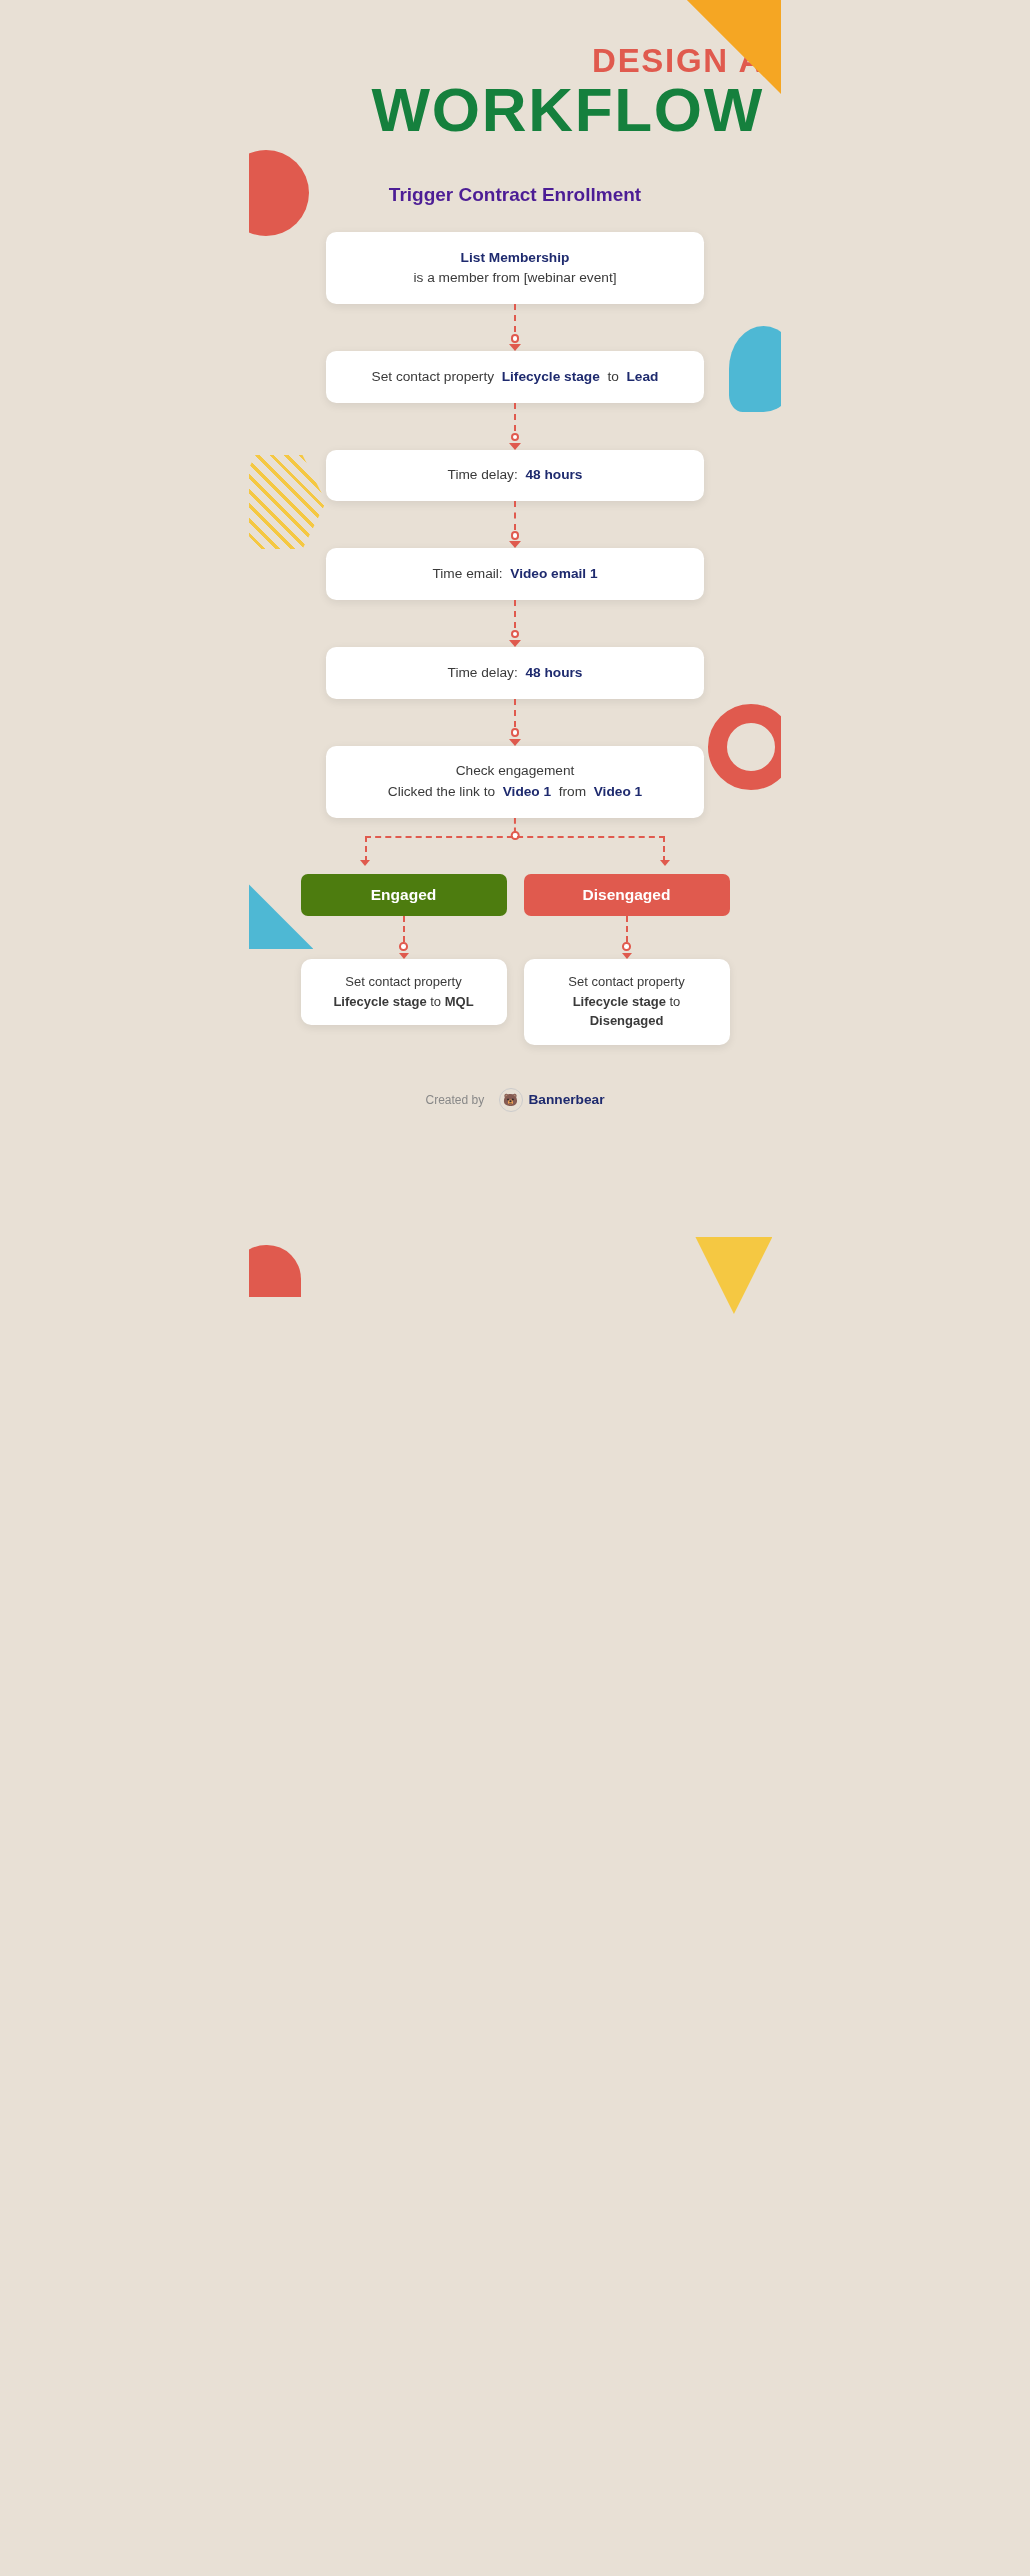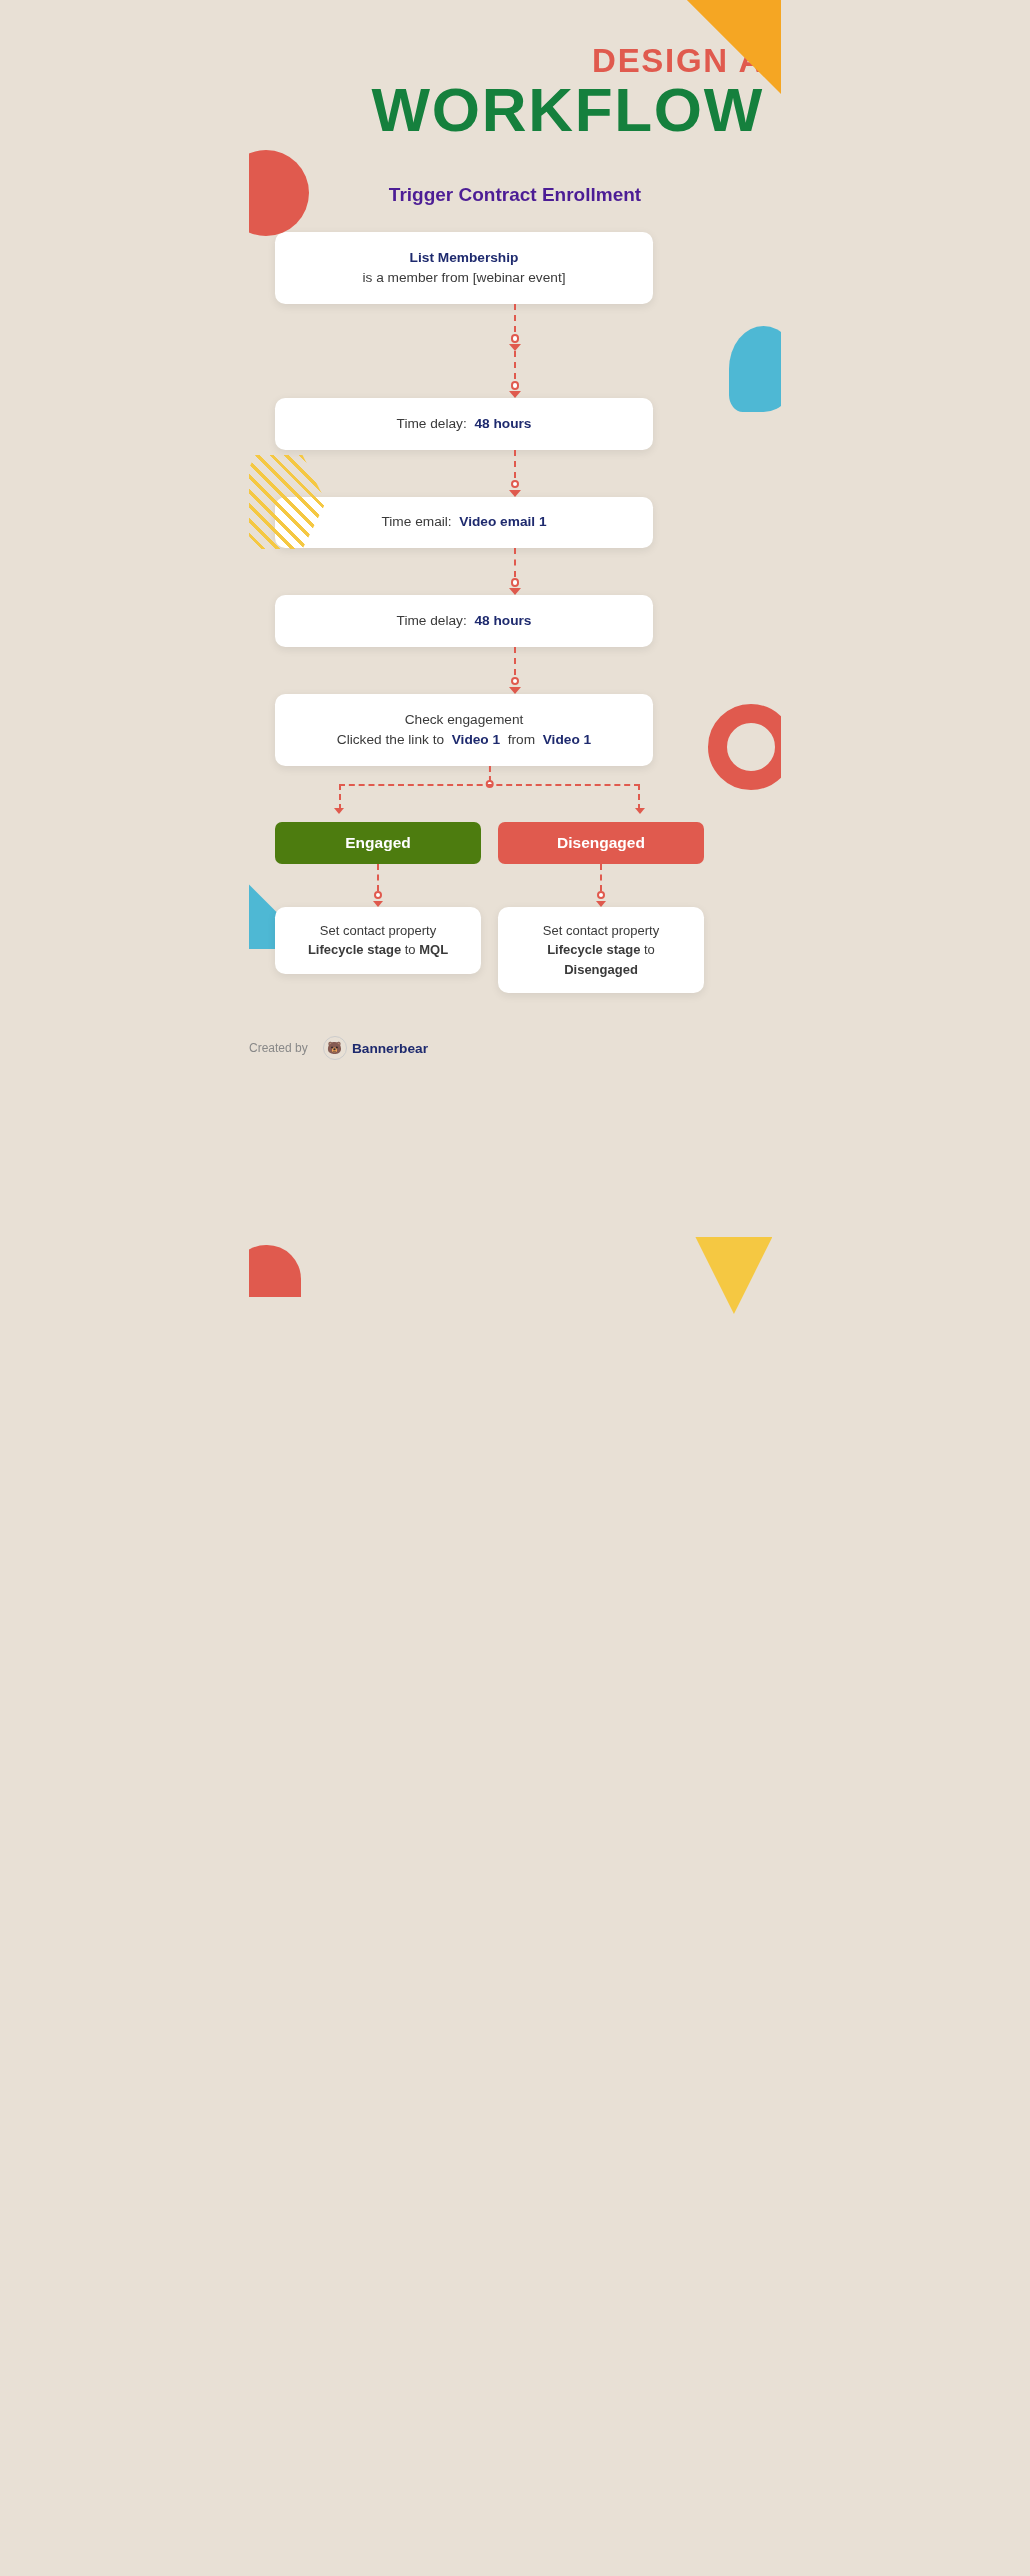--- a/index.html
+++ b/index.html
@@ -141,20 +141,21 @@
       font-size: 19px;
       font-weight: 700;
       color: #4c1d95;
       margin: 26px 0 17px;
     }
 
     
     .flow {
       display: flex;
       flex-direction: column;
+      align-items: center;
       padding: 9px 26px;
       gap: 0;
     }
 
     
     .card {
       background: white;
       border-radius: 10.3px;
       padding: 15.5px 26px;
       text-align: center;
@@ -236,21 +237,21 @@
     }
 
     
     .footer {
       text-align: center;
       margin-top: 34px;
       color: #888;
       font-size: 12px;
       display: flex;
       align-items: center;
-      justify-content: flex-start;
+      justify-content: center;
       gap: 15px;
     }
 
     .footer-logo {
       display: flex;
       align-items: center;
       gap: 5.2px;
       color: #1e2a6e;
       font-weight: 700;
       font-size: 13.7px;
@@ -305,20 +306,26 @@
       <span class="bold">List Membership</span><br>
       <span>is a member from [webinar event]</span>
     </div>
 
     <div class="connector-full">
       <div class="line"></div>
       <div class="connector-dot"></div>
       <div class="connector-arrow"></div>
     </div>
 
+    <div class="card">
+      <span>Set contact property</span>
+      &nbsp;<span class="bold">Lifecycle stage</span>&nbsp;
+      <span>to</span>
+      &nbsp;<span class="bold">Lead</span>
+    </div>
 
     <div class="connector-full">
       <div class="line"></div>
       <div class="connector-dot"></div>
       <div class="connector-arrow"></div>
     </div>
 
     <div class="card">
       <span>Time delay:</span>
       &nbsp;<span class="bold">48 hours</span>

